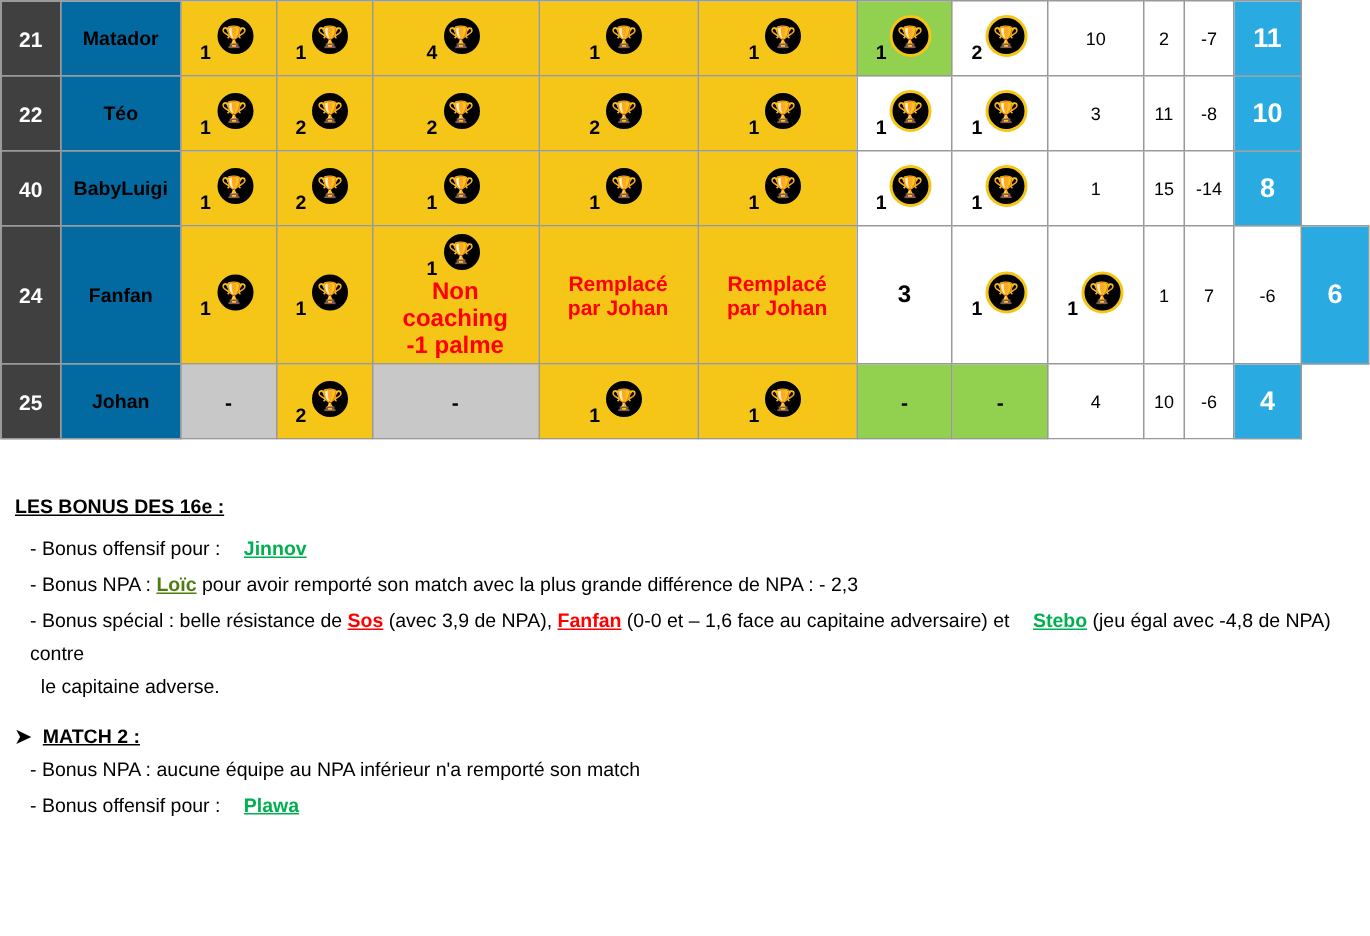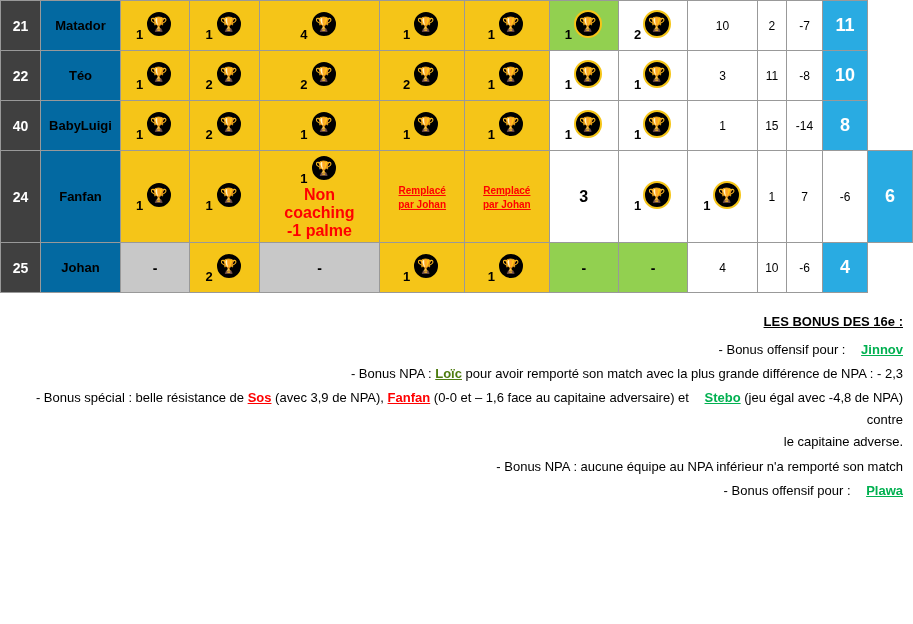--- a/index.html
+++ b/index.html
@@ -45,35 +45,34 @@
 
     .num-badge {
       font-weight: bold;
       font-size: 13px;
       color: #000;
       margin-right: 1px;
     }
 
     .replaced-text {
       color: #f00;
-      font-size: 10px;
+      font-size: 14px;
       font-weight: bold;
-      text-decoration: underline;
     }
 
     .non-coaching {
       color: #f00;
       font-size: 16px;
       font-weight: bold;
     }
 
     .dash { font-size: 14px; font-weight: bold; }
 
     
-    .bonus-section { padding: 18px 10px 10px 10px; font-size: 13px; line-height: 1.7; text-align: right; }
+    .bonus-section { padding: 34px 10px 10px 10px; font-size: 13px; line-height: 1.7; }
     .bonus-section .section-title { font-weight: bold; text-decoration: underline; margin-bottom: 6px; }
     .bonus-section .match-title { font-weight: bold; text-decoration: underline; margin: 8px 0 4px 0; }
     .bonus-section .arrow { font-weight: bold; margin-right: 4px; }
     .bonus-section .item { margin-left: 10px; margin-bottom: 2px; }
     .link-name { color: #00b050; text-decoration: underline; font-weight: bold; margin-left: 12px; }
     .link-name-red { color: #f00; text-decoration: underline; font-weight: bold; }
     .link-name-blue { color: #4d7c0f; text-decoration: underline; font-weight: bold; }
     .dash-item { margin-left: 5px; }
 
     .row-data td { height: 50px; }
@@ -253,19 +252,23 @@
   <div class="item dash-item">
     - Bonus offensif pour : <span class="link-name">Jinnov</span>
   </div>
   <div class="item dash-item">
     - Bonus NPA : <span class="link-name-blue">Loïc</span> pour avoir remporté son match avec la plus grande différence de NPA : - 2,3
   </div>
   <div class="item dash-item" style="max-width:890px;">
     - Bonus spécial : belle résistance de <span class="link-name-red">Sos</span> (avec 3,9 de NPA), <span class="link-name-red">Fanfan</span> (0-0 et – 1,6 face au capitaine adversaire) et <span class="link-name" style="text-decoration:underline;">Stebo</span> (jeu égal avec -4,8 de NPA) contre<br>&nbsp;&nbsp;le capitaine adverse.
   </div>
 
+  <div style="margin-top:10px;">
+    <span class="arrow">➤</span>
+    <span class="match-title">MATCH 2 :</span>
+  </div>
   <div class="item dash-item">
     - Bonus NPA : aucune équipe au NPA inférieur n'a remporté son match
   </div>
   <div class="item dash-item">
     - Bonus offensif pour : <span class="link-name">Plawa</span>
   </div>
 </div>
 
 </body></html>

